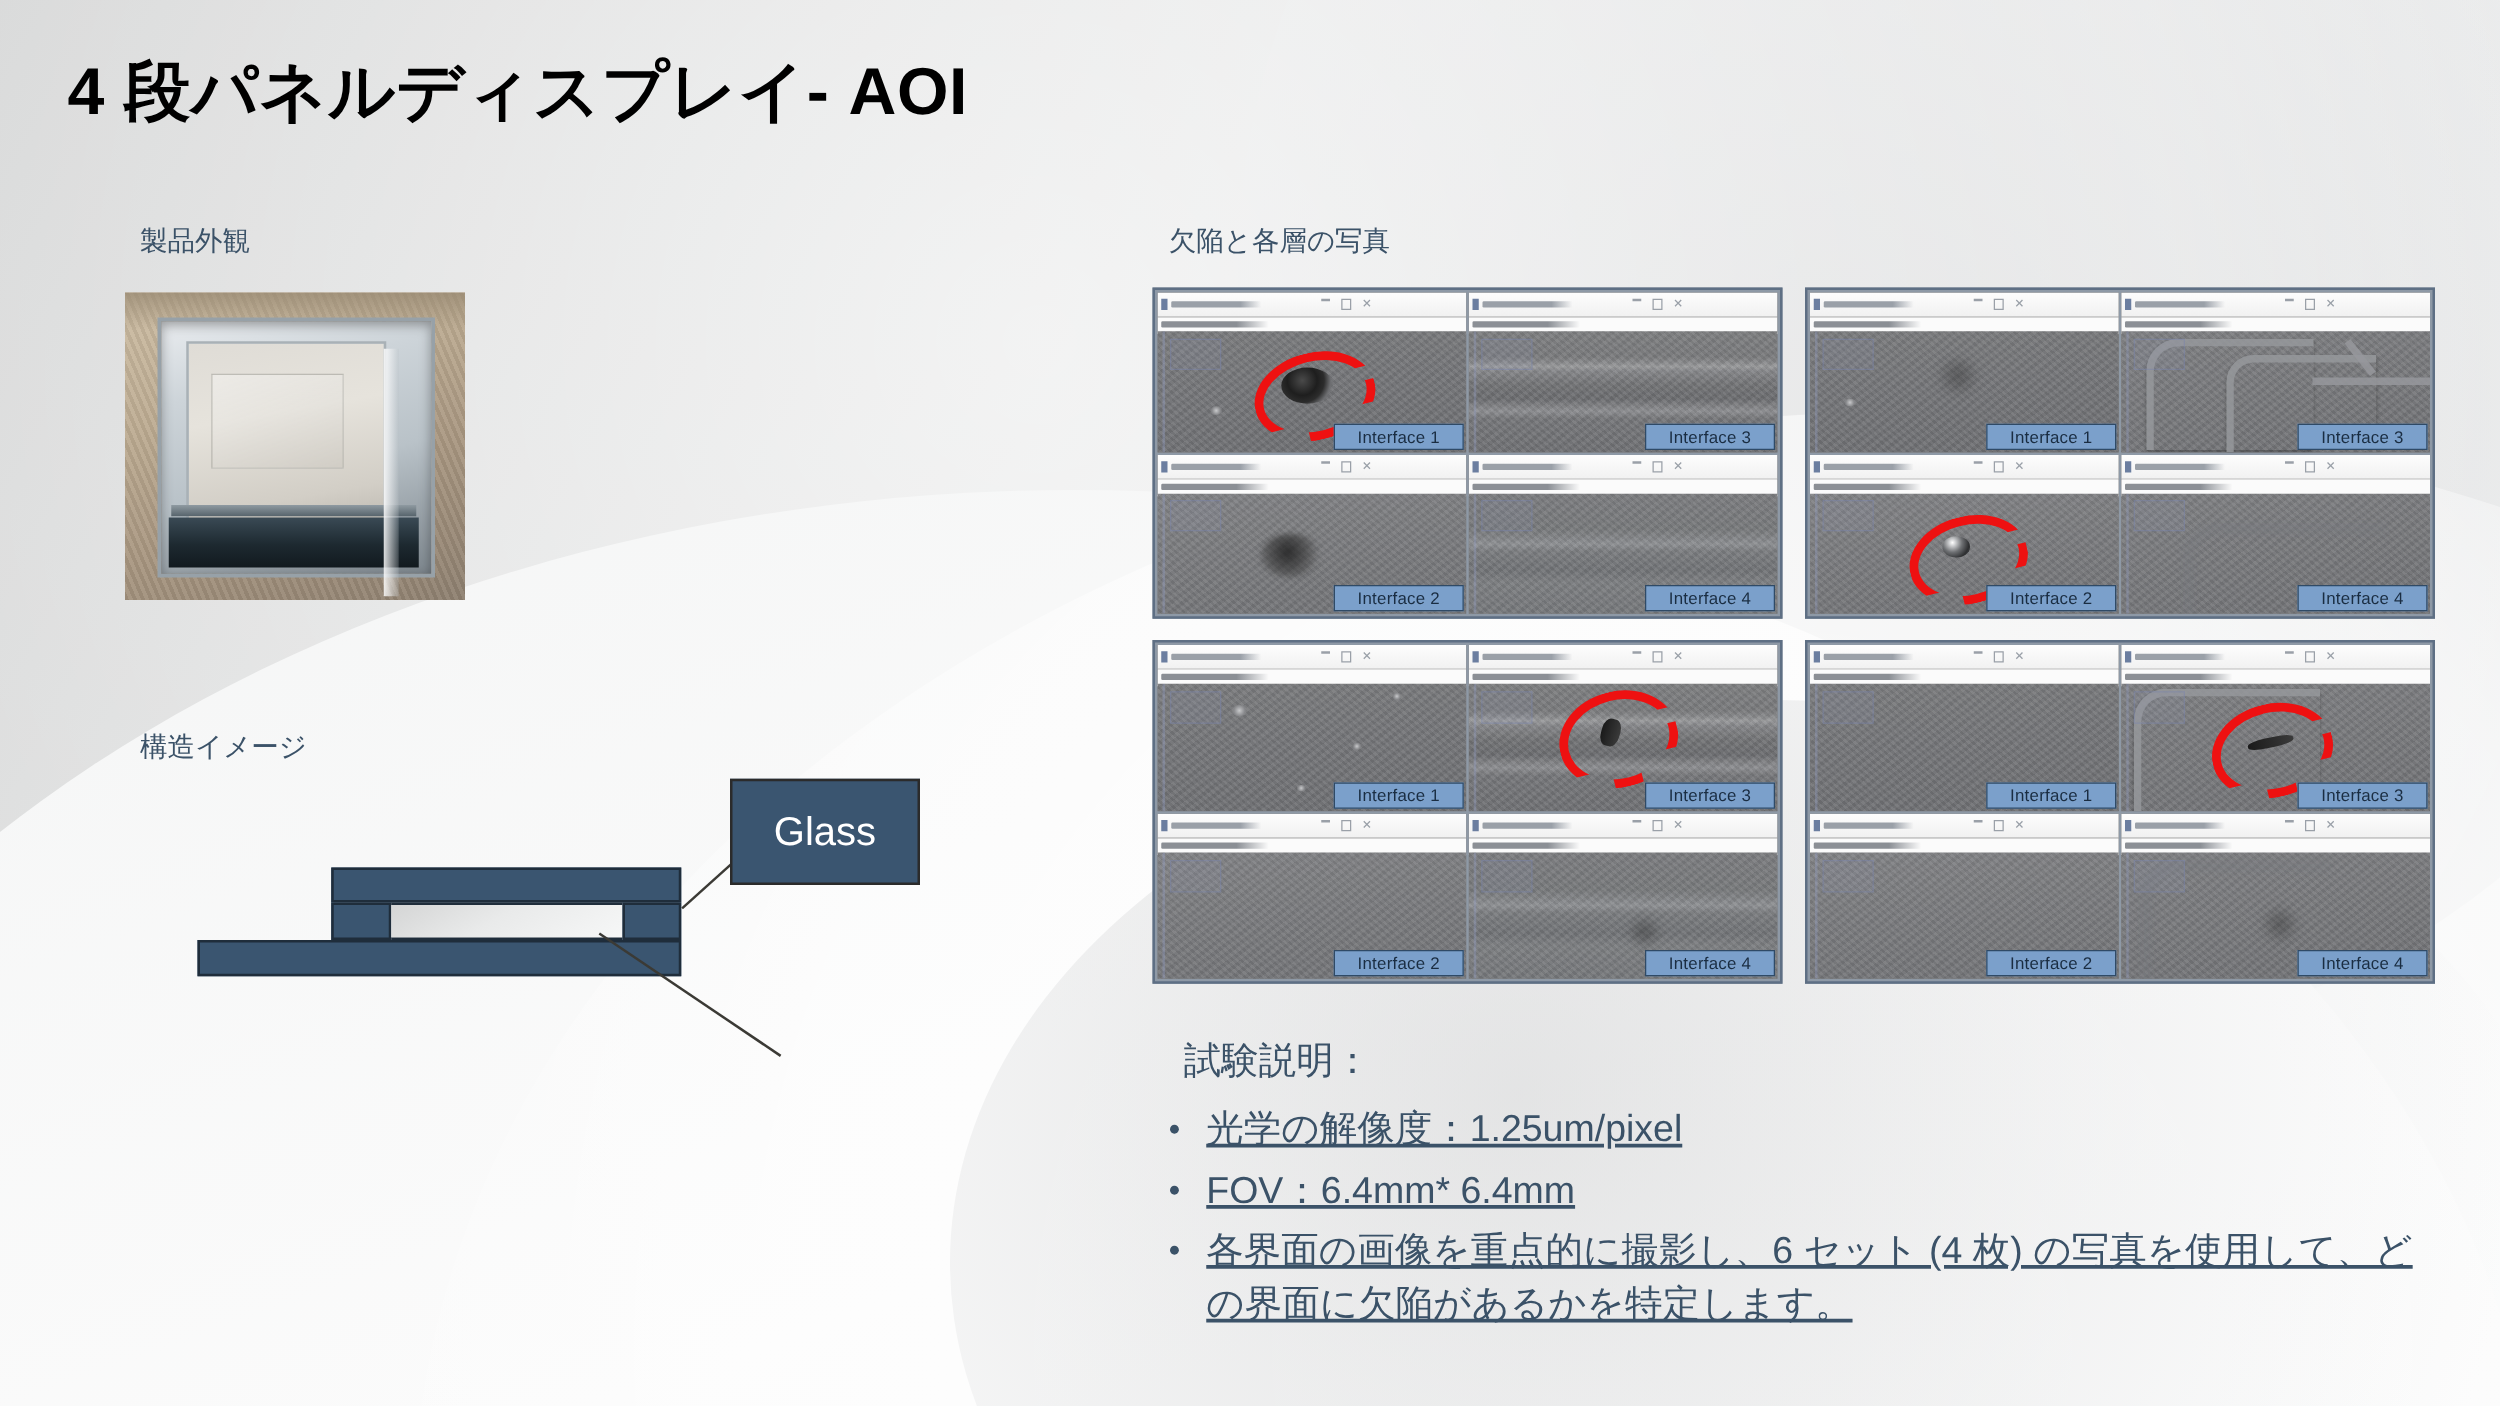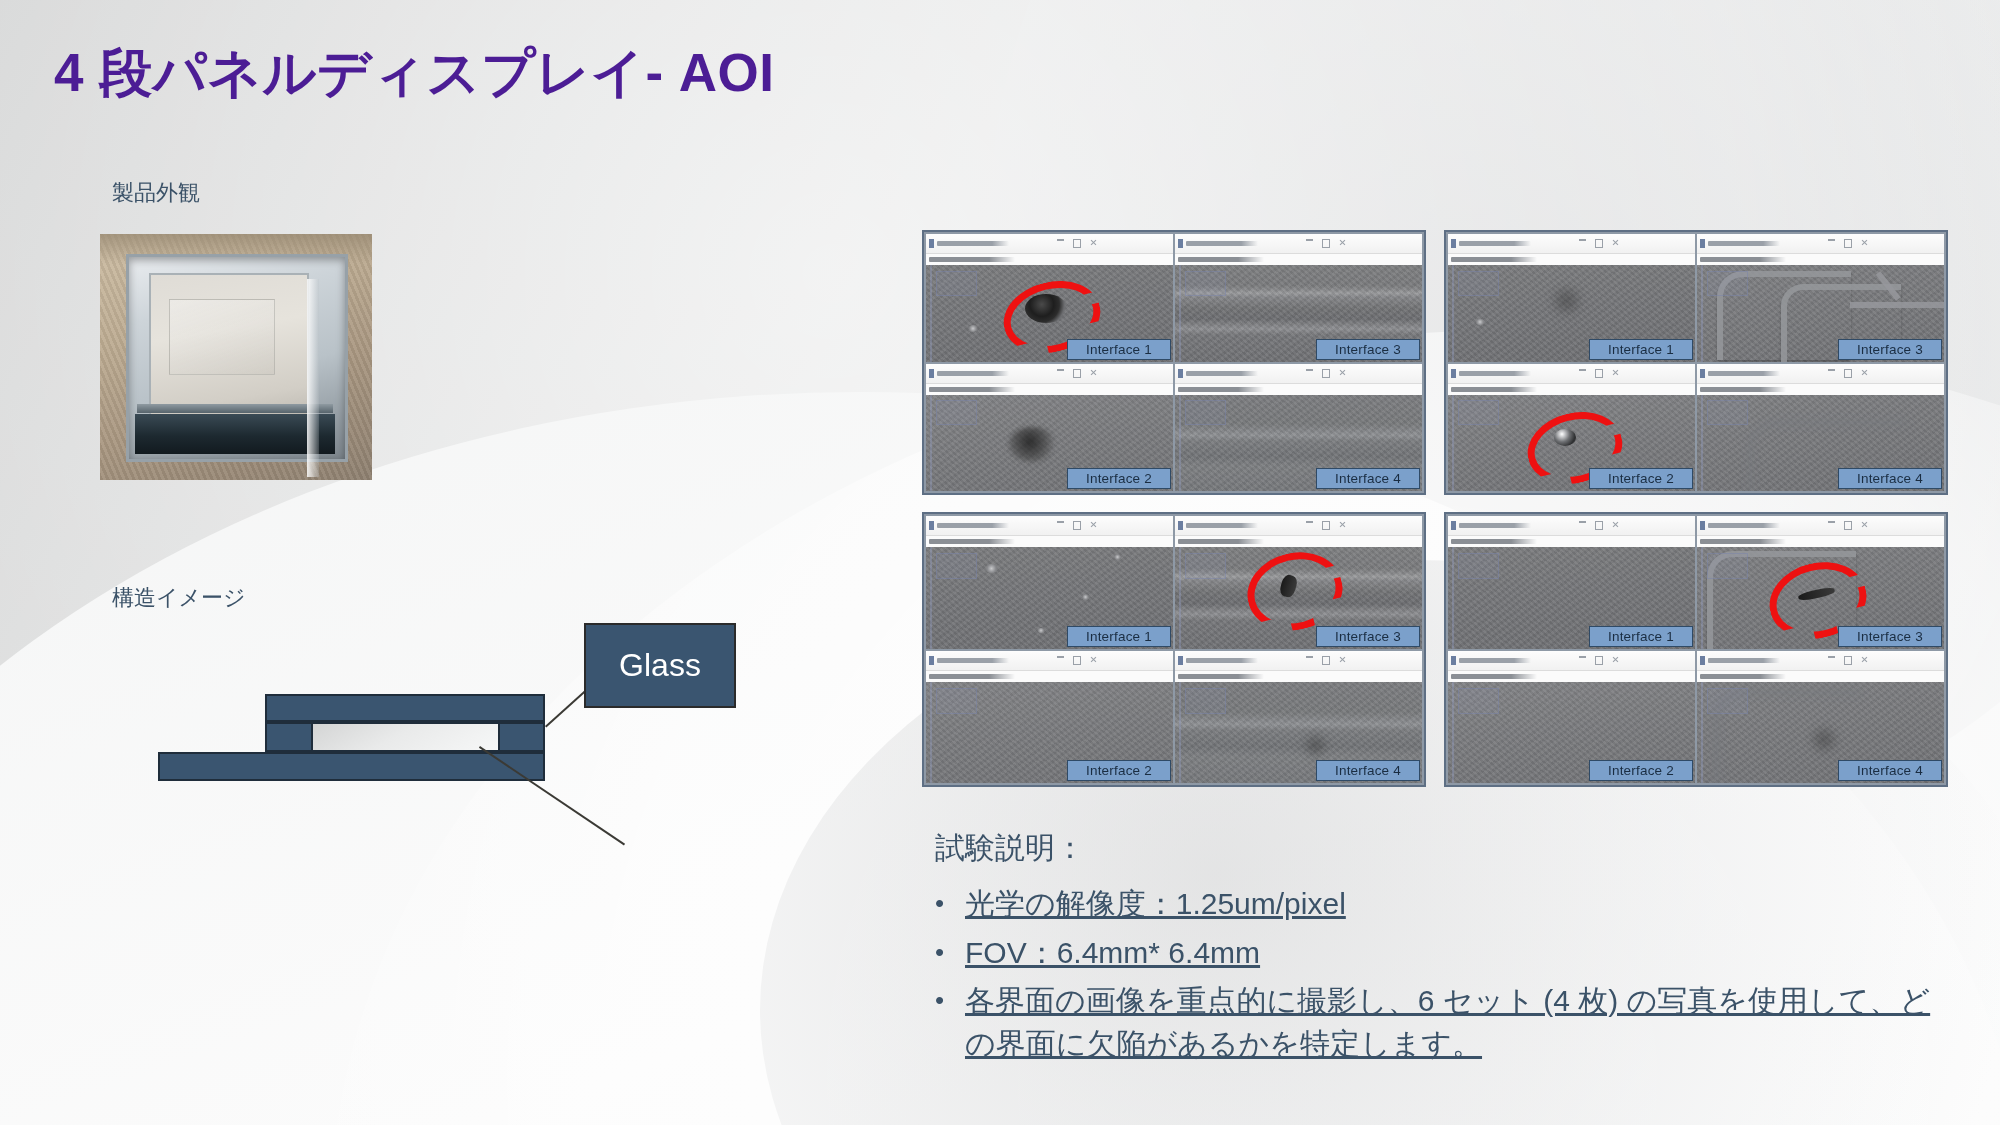--- a/index.html
+++ b/index.html
@@ -22,21 +22,21 @@
   .bg-arc{position:absolute;left:-310px;top:392px;width:2340px;height:1700px;border-radius:50%;
     background:linear-gradient(160deg,#f4f5f5 0%,#fbfbfb 40%,#f0f1f1 100%);
     box-shadow:0 -2px 0 rgba(255,255,255,.6) inset;}
   .bg-blob{position:absolute;right:-230px;top:-400px;width:1240px;height:1240px;border-radius:50%;
     background:radial-gradient(circle at 40% 60%, rgba(214,215,216,.85) 0%, rgba(226,227,228,.55) 55%, rgba(236,237,237,0) 76%);}
   .bg-soft{position:absolute;left:760px;top:560px;width:1300px;height:900px;border-radius:50%;
     background:radial-gradient(circle at 35% 35%, rgba(206,207,208,.55) 0%, rgba(228,229,230,.25) 58%, rgba(236,237,237,0) 78%);}
 
   
   #title{position:absolute;left:54px;top:38px;width:1100px;
-    font-size:53px;font-weight:bold;color:#4c1d95;letter-spacing:.5px;white-space:nowrap;}
+    font-size:53px;font-weight:bold;color:#000000;letter-spacing:.5px;white-space:nowrap;}
 
   
   .sec-label{position:absolute;font-size:22px;color:#3b5268;white-space:nowrap;}
   #lbl-product{left:112px;top:178px;}
   #lbl-structure{left:112px;top:583px;text-align:center;}
   #lbl-photos{left:935px;top:178px;}
   #goal-text{position:absolute;left:134px;top:997px;font-size:30px;color:#3b5268;white-space:nowrap;}
 
   
   #product-photo{position:absolute;left:100px;top:234px;width:272px;height:246px;
@@ -153,21 +153,21 @@
     clip-path:polygon(0 0,100% 0,100% 30%,78% 30%,78% 46%,100% 46%,100% 72%,62% 72%,62% 100%,38% 100%,38% 78%,0 78%);
     transform:rotate(-14deg);}
 
   
   .tag{position:absolute;background:#7ba0cb;border:1px solid #2f4a66;
     color:#1a2d42;font-size:13.5px;display:flex;align-items:center;justify-content:center;
     padding:2px 0;letter-spacing:.2px;}
 
   
   #desc{position:absolute;left:935px;top:828px;width:1010px;color:#3b5268;}
-  #desc-head{font-size:30px;margin-bottom:14px;}
+  #desc-head{font-size:30px;margin-bottom:14px;margin-left:12px;}
   .bullet-row{display:flex;align-items:flex-start;font-size:30px;line-height:1.42;margin-bottom:6px;}
   .bullet-dot{width:30px;flex:0 0 30px;text-align:left;font-size:26px;line-height:1.55;}
   .bullet-text{flex:1;text-decoration:underline;}
 </style>
 </head>
 <body>
 
 <div id="slide">
 
   <div class="bg-base"></div>
@@ -204,20 +204,21 @@
     <div class="layer" id="layer-bottom"></div>
     <div class="leader" id="leader-glass"></div>
     <div class="leader" id="leader-air"></div>
   </div>
 
   <div class="legend-box" id="legend-glass">
     <span>Glass</span>
   </div>
 
 
+  <div class="sec-label" id="lbl-photos">欠陥と各層の写真</div>
 
   <div class="quad" id="quad-1">
     <div class="win">
       <div class="win-titlebar">
         <div class="tb-ico"></div>
         <div class="tb-title"></div>
         <div class="tb-btns">
           <div class="tb-btn"></div>
           <div class="tb-btn sq"></div>
           <div class="tb-btn x"></div>

